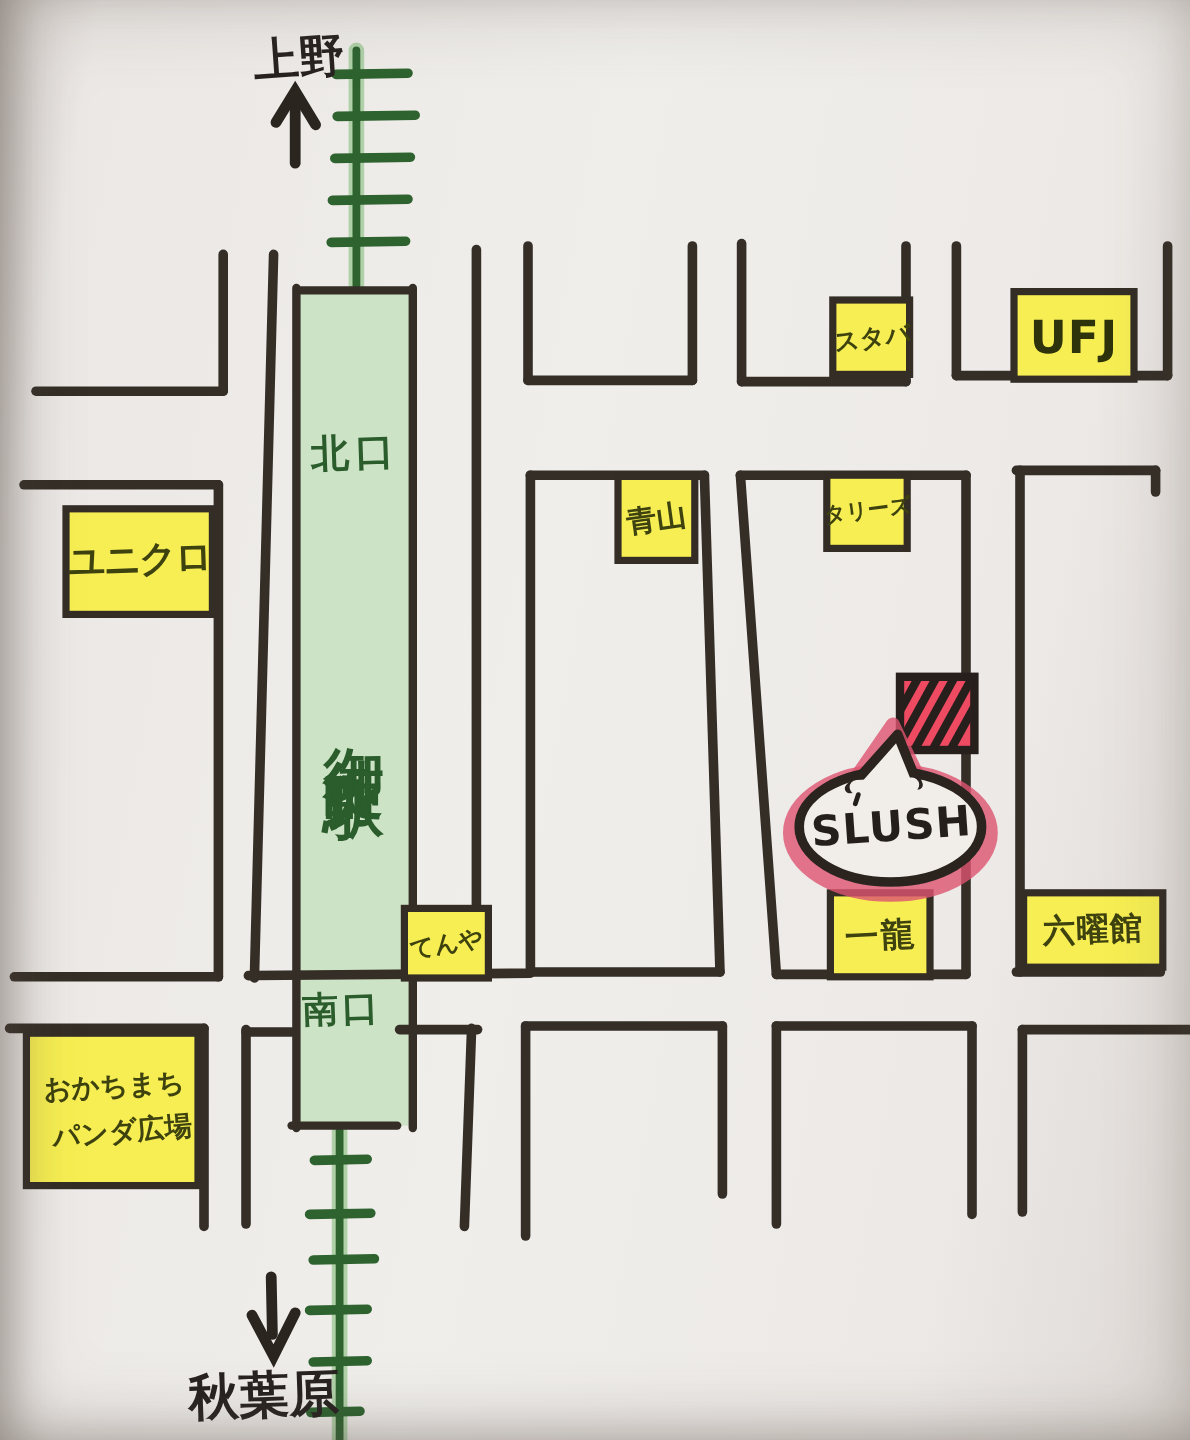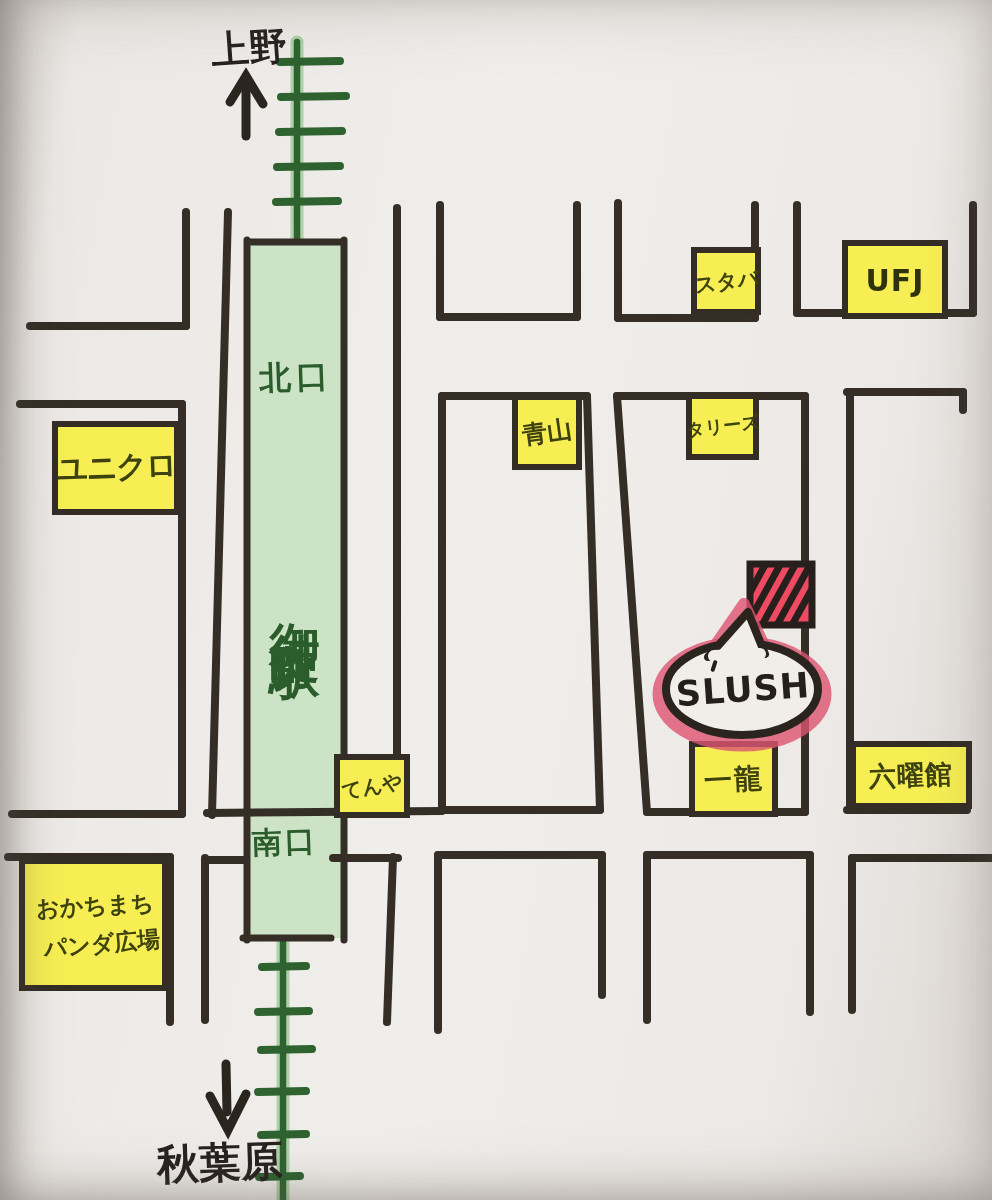--- a/index.html
+++ b/index.html
@@ -162,21 +162,21 @@
 
   <div class="lbl ink" style="left:249px;top:48px;font-size:38px;--r:-4deg;">上野</div>
   <div class="lbl ink" style="left:220px;top:1163px;font-size:42px;--r:-2deg;">秋葉原</div>
 
   <div class="lbl grn" style="left:296px;top:377px;font-size:32px;letter-spacing:5px;--r:-2deg;">北口</div>
   <div class="lbl grn vert" style="left:295px;top:603px;font-size:50px;">御徒町駅</div>
   <div class="lbl grn" style="left:285px;top:842px;font-size:30px;letter-spacing:3px;--r:-2deg;">南口</div>
 
   <div class="lbl" style="left:116px;top:467px;font-size:31px;letter-spacing:-2px;--r:-2deg;">ユニクロ</div>
   <div class="lbl" style="left:727px;top:282px;font-size:21px;--r:-7deg;">スタバ</div>
-  <div class="lbl" style="left:895px;top:281px;font-size:30px;letter-spacing:1px;color:#2e330c;">UFJ</div>
+  <div class="lbl" style="left:895px;top:281px;font-size:38px;letter-spacing:1px;color:#2e330c;">UFJ</div>
   <div class="lbl" style="left:547px;top:432px;font-size:25px;--r:-8deg;">青山</div>
   <div class="lbl" style="left:723px;top:426px;font-size:18px;--r:-7deg;">タリーズ</div>
   <div class="lbl" style="left:372px;top:786px;font-size:20px;--r:-10deg;">てんや</div>
   <div class="lbl" style="left:734px;top:780px;font-size:28px;letter-spacing:2px;--r:-3deg;">一龍</div>
   <div class="lbl" style="left:911px;top:775px;font-size:27px;letter-spacing:1px;--r:-2deg;">六曜館</div>
   <div class="lbl" style="left:95px;top:906px;font-size:23px;--r:-3deg;">おかちまち</div>
   <div class="lbl" style="left:102px;top:944px;font-size:23px;--r:-5deg;">パンダ広場</div>
 
   <div class="lbl ink" style="left:743px;top:690px;font-size:35px;letter-spacing:1px;--r:-4deg;color:#251f1b;">SLUSH</div>
   <div class="tick" style="left:714px;top:666px;"></div>

